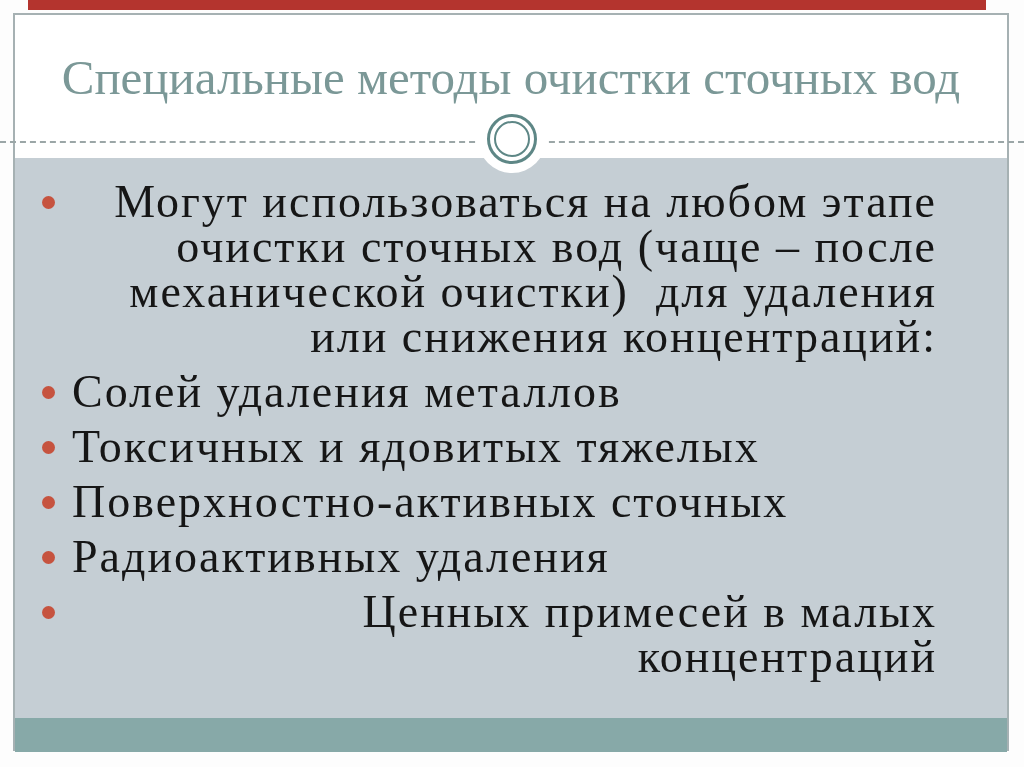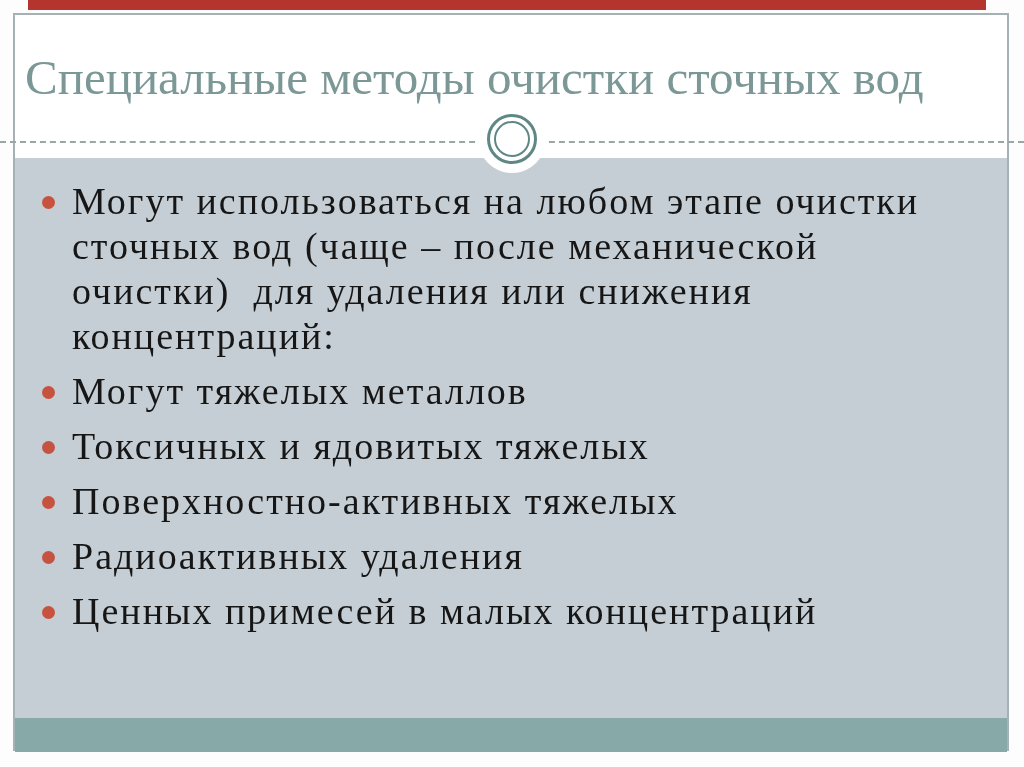--- a/index.html
+++ b/index.html
@@ -13,21 +13,21 @@
     position:absolute;left:28px;top:0;width:958px;height:10px;
     background:#b4342e;
   }
   
   .panel{
     position:absolute;left:13px;top:13px;width:996px;height:738px;
     box-sizing:border-box;border:2px solid #a6b1b3;background:#ffffff;
   }
   .slide-title{
     position:absolute;top:36px;left:10px;right:10px;
-    text-align:left;
+    text-align:center;
     font-size:49px;line-height:1.12;
     color:#7b9897;
     white-space:nowrap;
   }
   .content-bg{
     position:absolute;left:0;right:0;top:143px;height:560px;
     background:#c5ced4;
   }
   .footer-bar{
     position:absolute;left:0;right:0;top:703px;height:34px;
@@ -59,22 +59,22 @@
   }
   .bullets li{
     display:flex;align-items:flex-start;
     margin:0 0 10px 0;
   }
   .bullet-dot{
     flex:0 0 13px;width:13px;height:13px;margin:17px 17px 0 0;
     background:#c6533f;border-radius:50%;
   }
   .bullet-text{
-    font-size:38px;line-height:45px;letter-spacing:2px;
-    color:#161616;white-space:pre-wrap;
+    font-size:46px;line-height:45px;letter-spacing:2px;
+    color:#161616;white-space:pre-wrap;text-align:right;
   }
 </style>
 </head>
 <body>
 
 <div class="top-accent"></div>
 
 <div class="panel">
   <div class="slide-title">Специальные методы очистки сточных вод</div>
   <div class="content-bg"></div>
@@ -86,29 +86,29 @@
 <div class="orn-ring-outer"></div>
 <div class="orn-ring-inner"></div>
 
 <ul class="bullets">
   <li>
     <span class="bullet-dot"></span>
     <span class="bullet-text">Могут использоваться на любом этапе очистки сточных вод (чаще – после механической очистки)  для удаления или снижения концентраций:</span>
   </li>
   <li>
     <span class="bullet-dot"></span>
-    <span class="bullet-text">Могут тяжелых металлов</span>
+    <span class="bullet-text">Солей удаления металлов</span>
   </li>
   <li>
     <span class="bullet-dot"></span>
     <span class="bullet-text">Токсичных и ядовитых тяжелых</span>
   </li>
   <li>
     <span class="bullet-dot"></span>
-    <span class="bullet-text">Поверхностно-активных тяжелых</span>
+    <span class="bullet-text">Поверхностно-активных сточных</span>
   </li>
   <li>
     <span class="bullet-dot"></span>
     <span class="bullet-text">Радиоактивных удаления</span>
   </li>
   <li>
     <span class="bullet-dot"></span>
     <span class="bullet-text">Ценных примесей в малых концентраций</span>
   </li>
 </ul>

